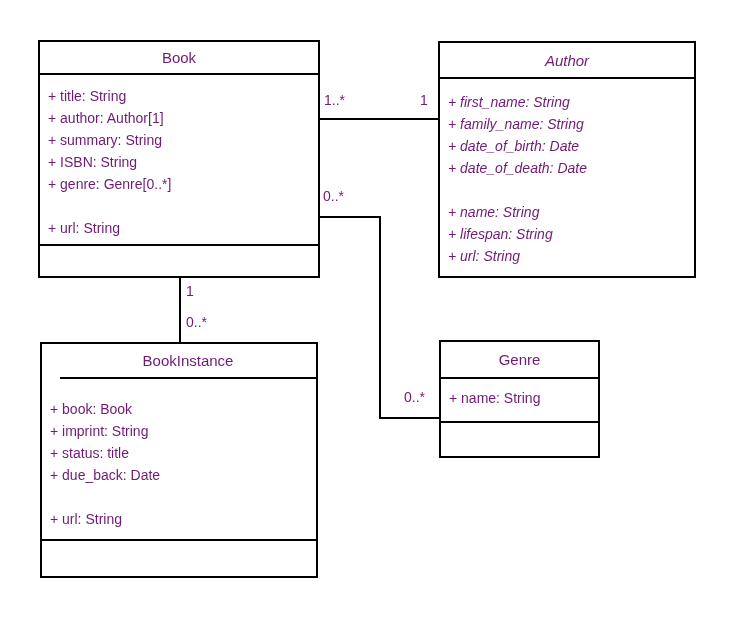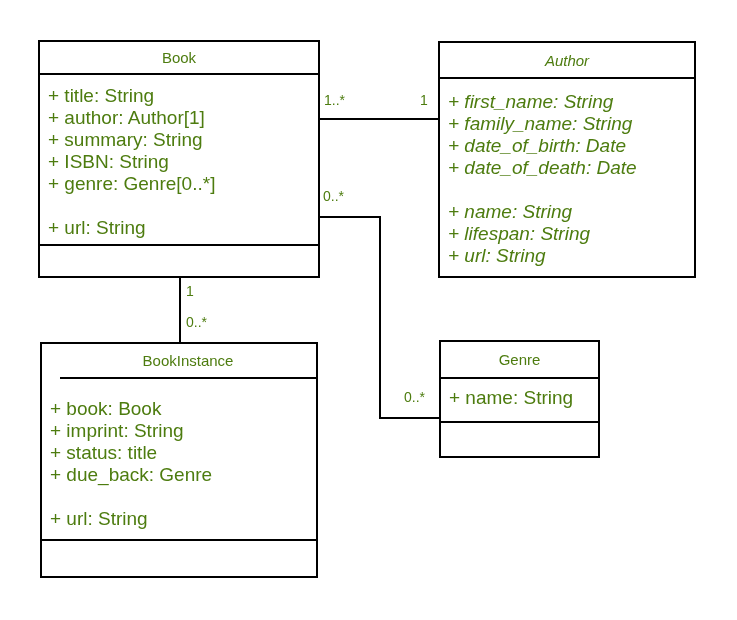--- a/index.html
+++ b/index.html
@@ -2,21 +2,21 @@
 <html><head>
 <meta charset="utf-8">
 <style>
   html, body { margin: 0; padding: 0; background: #ffffff; }
   .canvas {
     position: relative;
     width: 737px;
     height: 620px;
     background: #ffffff;
     font-family: "Liberation Sans", sans-serif;
-    color: #4d7c0f;
+    color: #701a75;
     overflow: hidden;
   }
   .uml-class {
     position: absolute;
     box-sizing: border-box;
     border: 2px solid #000000;
     background: #ffffff;
     display: flex;
     flex-direction: column;
   }
@@ -25,21 +25,21 @@
     border-bottom: 2px solid #000000;
     display: flex;
     align-items: center;
     justify-content: center;
     font-size: 15px;
     flex: 0 0 auto;
   }
   .uml-attrs {
     flex: 1 1 auto;
     padding: 10px 8px 0 8px;
-    font-size: 19px;
+    font-size: 14px;
     overflow: hidden;
     border-radius: 27px;
   }
   .attr {
     height: 22px;
     line-height: 22px;
     white-space: pre;
   }
   .uml-methods {
     box-sizing: border-box;
@@ -123,21 +123,21 @@
       <div class="attr">+ url: String</div>
     </div>
   </div>
 
   <div class="uml-class" id="box-bookinstance">
     <div class="uml-title">BookInstance</div>
     <div class="uml-attrs">
       <div class="attr">+ book: Book</div>
       <div class="attr">+ imprint: String</div>
       <div class="attr">+ status: title</div>
-      <div class="attr">+ due_back: Genre</div>
+      <div class="attr">+ due_back: Date</div>
       <div class="attr"></div>
       <div class="attr">+ url: String</div>
     </div>
     <div class="uml-methods"></div>
   </div>
 
   <div class="uml-class" id="box-genre">
     <div class="uml-title">Genre</div>
     <div class="uml-attrs">
       <div class="attr">+ name: String</div>

